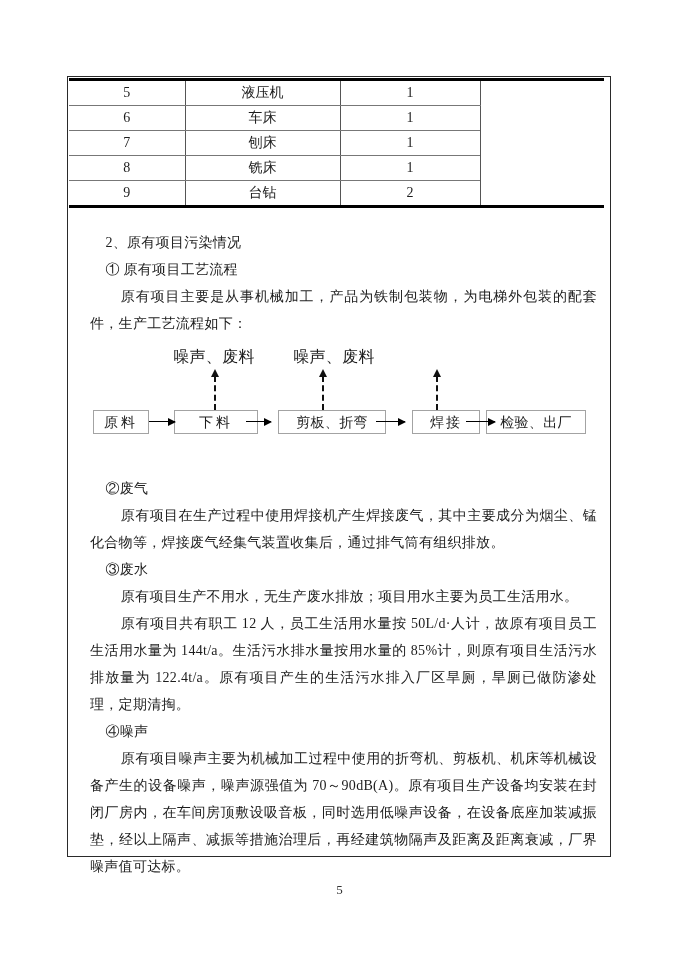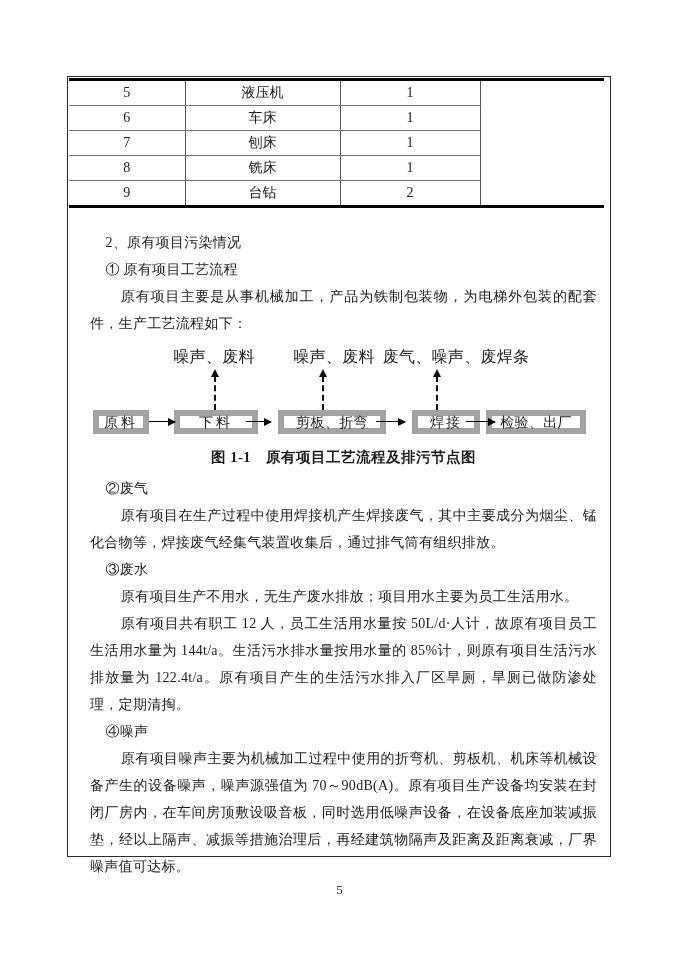--- a/index.html
+++ b/index.html
@@ -60,21 +60,21 @@
   
   .diagram {
     position: relative;
     height: 134px;
     margin: 3px 0 1px 0;
     text-align: left;
   }
   .flow-box {
     position: absolute;
     top: 70px; height: 24px;
-    border: 6px solid #a3a3a3;
+    border: 1px solid #a3a3a3;
     box-sizing: border-box;
     display: flex; align-items: center; justify-content: center;
     font-size: 14px;
     background: #fff;
     white-space: nowrap;
   }
   .fb-0 { left: 3px;   width: 56px; letter-spacing: 3px; }
   .fb-1 { left: 84px;  width: 84px; letter-spacing: 3px; }
   .fb-2 { left: 188px; width: 108px; }
   .fb-3 { left: 322px; width: 68px; letter-spacing: 2px; }
@@ -182,38 +182,36 @@
   </table>
 
   <div class="content">
     <p class="sec-head">2、原有项目污染情况</p>
     <p class="sec-head">① 原有项目工艺流程</p>
     <p class="para">原有项目主要是从事机械加工，产品为铁制包装物，为电梯外包装的配套件，生产工艺流程如下：</p>
 
     <div class="diagram">
       <span class="em-label el-0">噪声、废料</span>
       <span class="em-label el-1">噪声、废料</span>
-      <span class="em-label el-2">废气、噪声、废焊条</span>
 
       <div class="v-dash vd-0"></div>
       <div class="v-dash vd-1"></div>
       <div class="v-dash vd-2"></div>
 
       <div class="flow-box fb-0">原料</div>
       <div class="flow-box fb-1">下料</div>
       <div class="flow-box fb-2">剪板、折弯</div>
       <div class="flow-box fb-3">焊接</div>
       <div class="flow-box fb-4">检验、出厂</div>
 
       <div class="h-arrow ha-0"></div>
       <div class="h-arrow ha-1"></div>
       <div class="h-arrow ha-2"></div>
       <div class="h-arrow ha-3"></div>
 
-      <div class="fig-caption">图 1-1　原有项目工艺流程及排污节点图</div>
     </div>
 
     <p class="sec-head">②废气</p>
     <p class="para">原有项目在生产过程中使用焊接机产生焊接废气，其中主要成分为烟尘、锰化合物等，焊接废气经集气装置收集后，通过排气筒有组织排放。</p>
     <p class="sec-head">③废水</p>
     <p class="para">原有项目生产不用水，无生产废水排放；项目用水主要为员工生活用水。</p>
     <p class="para">原有项目共有职工 12 人，员工生活用水量按 50L/d·人计，故原有项目员工生活用水量为 144t/a。生活污水排水量按用水量的 85%计，则原有项目生活污水排放量为 122.4t/a。原有项目产生的生活污水排入厂区旱厕，旱厕已做防渗处理，定期清掏。</p>
     <p class="sec-head">④噪声</p>
     <p class="para">原有项目噪声主要为机械加工过程中使用的折弯机、剪板机、机床等机械设备产生的设备噪声，噪声源强值为 70～90dB(A)。原有项目生产设备均安装在封闭厂房内，在车间房顶敷设吸音板，同时选用低噪声设备，在设备底座加装减振垫，经以上隔声、减振等措施治理后，再经建筑物隔声及距离及距离衰减，厂界噪声值可达标。</p>
   </div>

